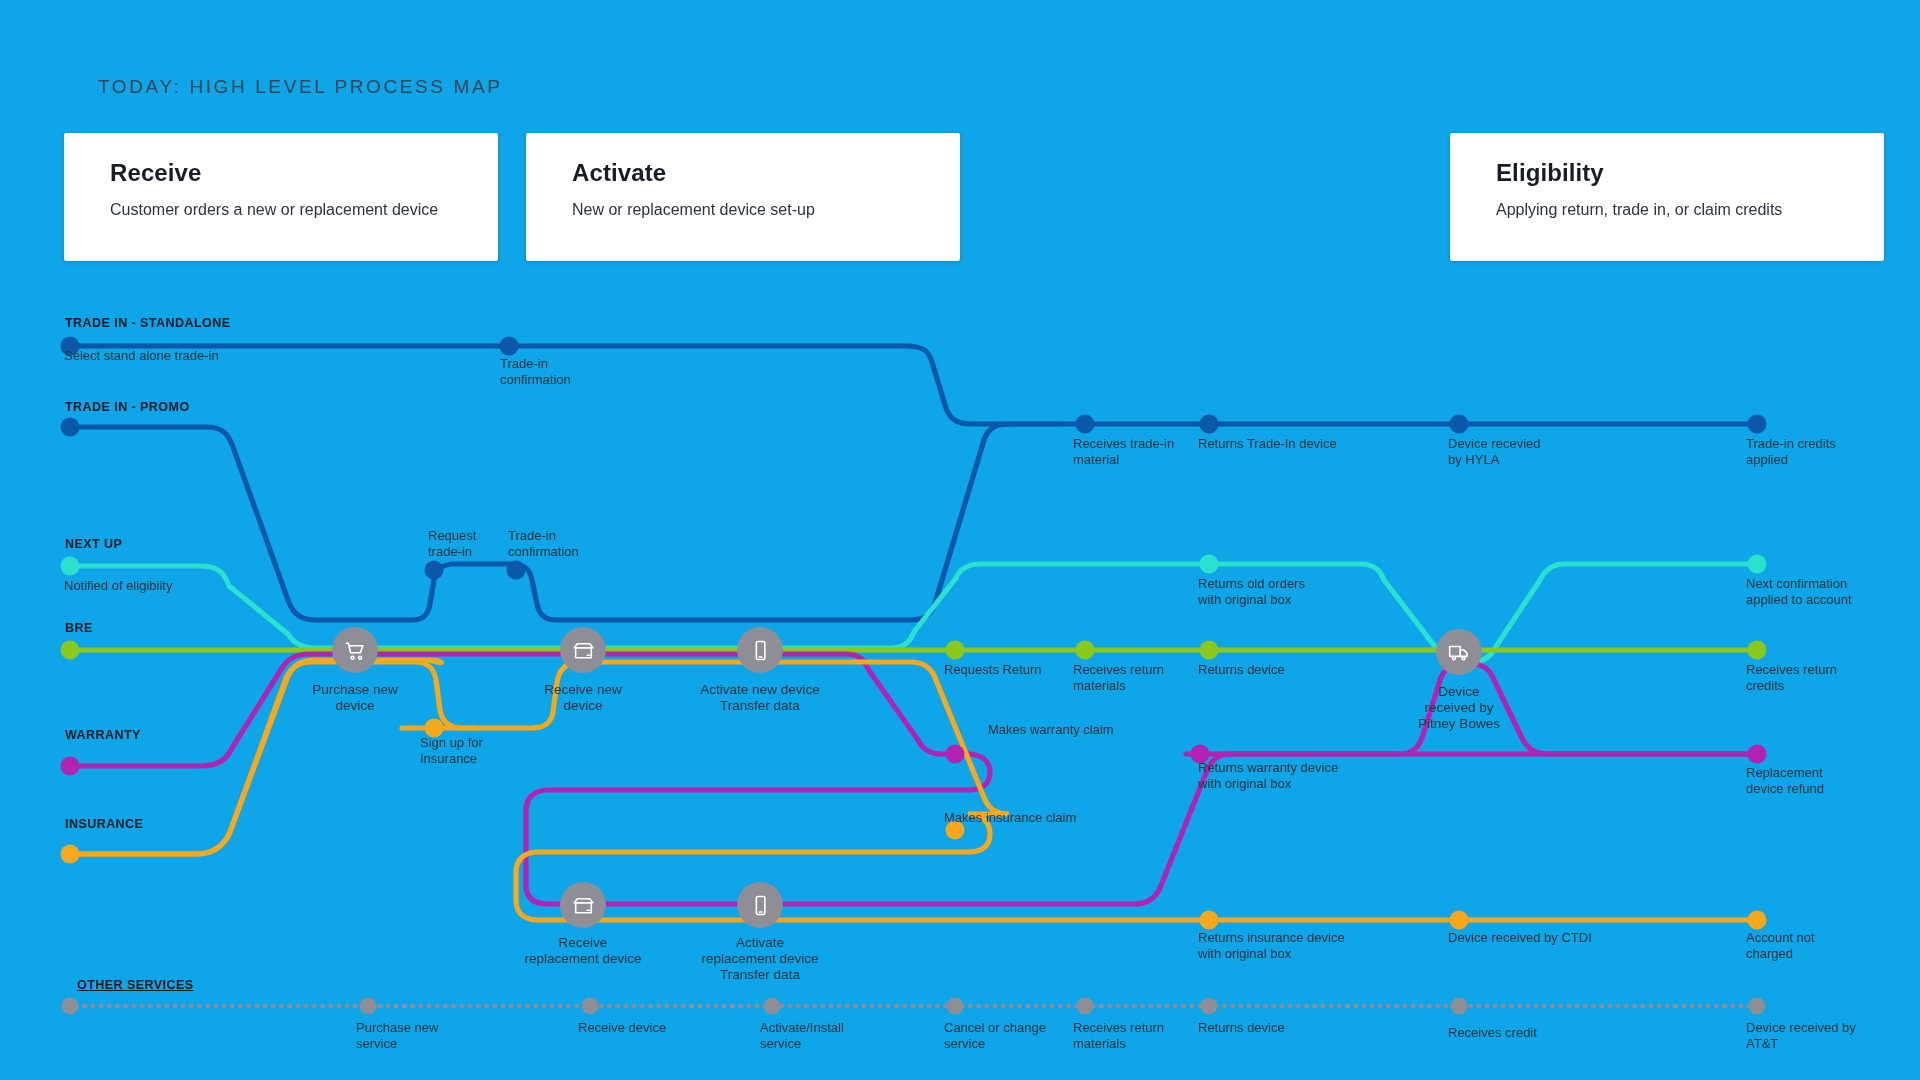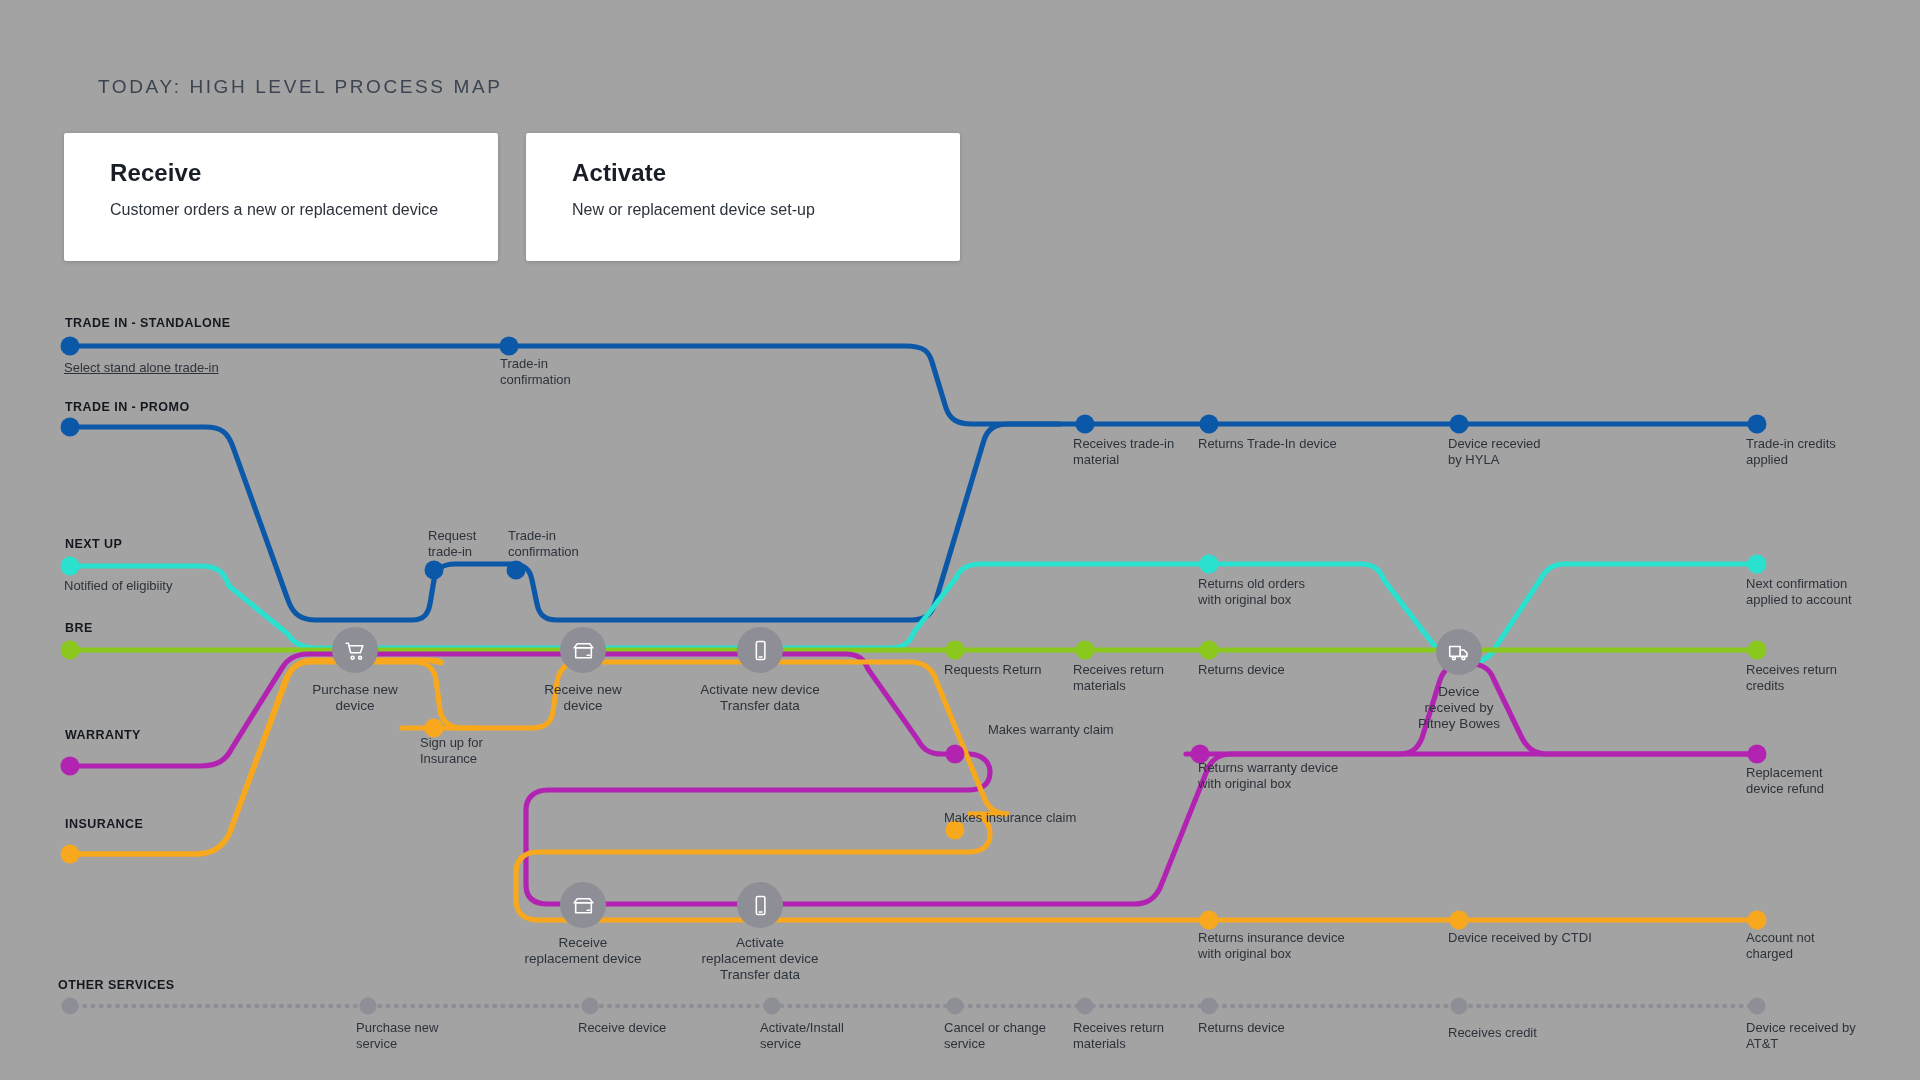--- a/index.html
+++ b/index.html
@@ -3,21 +3,21 @@
 <meta charset="utf-8">
 <style>
   * { box-sizing: border-box; }
   html, body {
     margin: 0; padding: 0;
     width: 1920px; height: 1080px;
     background: #ffffff;
     font-family: "Liberation Sans", sans-serif;
     overflow: hidden;
   }
-  #stage { position: relative; width: 1920px; height: 1080px; background:#a3a3a3; }
+  #stage { position: relative; width: 1920px; height: 1080px; background:#0ea5e9; }
 
   .title {
     position: absolute; left: 98px; top: 76px;
     font-size: 19px; letter-spacing: 2.6px; color: #3b4450;
     font-weight: 400;
   }
 
   
   .cards { position: absolute; left: 64px; top: 133px; width: 1800px; height: 128px; }
   .card {
@@ -65,20 +65,24 @@
   <div class="title">TODAY: HIGH LEVEL PROCESS MAP</div>
 
   <div class="cards">
     <div class="card" style="left:0px;width:434px;">
       <h3>Receive</h3>
       <p>Customer orders a new or replacement device</p>
     </div>
     <div class="card" style="left:462px;width:434px;">
       <h3>Activate</h3>
       <p>New or replacement device set-up</p>
+    </div>
+    <div class="card" style="left:1386px;width:434px;">
+      <h3>Eligibility</h3>
+      <p>Applying return, trade in, or claim credits</p>
     </div>
   </div>
 
   <svg class="wires" viewBox="0 0 1920 1080">
     <defs></defs>
 
     <path d="M68,346 L905,346 C925,346 929,352 932,362 L946,408 C950,420 958,424 972,424 L1760,424" fill="none" stroke="#0b57a8" stroke-width="5.2" stroke-linecap="round"></path>
 
     <path d="M68,427
              L205,427 C222,427 228,433 233,447
@@ -195,21 +199,21 @@
     <circle cx="1459" cy="1006" r="8.5" fill="#8e8e96"></circle>
     <circle cx="1757" cy="1006" r="8.5" fill="#8e8e96"></circle>
   </svg>
 
   <div class="lane-label" style="left:65px; top:316px;">TRADE IN - STANDALONE</div>
   <div class="lane-label" style="left:65px; top:400px;">TRADE IN - PROMO</div>
   <div class="lane-label" style="left:65px; top:537px;">NEXT UP</div>
   <div class="lane-label" style="left:65px; top:621px;">BRE</div>
   <div class="lane-label" style="left:65px; top:728px;">WARRANTY</div>
   <div class="lane-label" style="left:65px; top:817px;">INSURANCE</div>
-  <div class="lane-label" style="left:58px; top:978px;">OTHER SERVICES</div>
+  <div class="lane-label" style="left:77px; top:978px;text-decoration:underline;">OTHER SERVICES</div>
 
   <div class="inode" style="left:355px; top:650px;">
     <span>
       <svg width="25" height="25" viewBox="0 0 24 24" fill="none" stroke="#ffffff" stroke-width="1.5" stroke-linecap="round" stroke-linejoin="round">
         <path d="M3 5h2.2l2.1 9.2h9.4L19 7.4H6.1"></path>
         <circle cx="9.2" cy="19" r="1.4"></circle>
         <circle cx="16.4" cy="19" r="1.4"></circle>
       </svg>
     </span>
   </div>
@@ -253,21 +257,21 @@
   </div>
   <div class="inode" style="left:760px; top:905px;">
     <span>
       <svg width="25" height="25" viewBox="0 0 24 24" fill="none" stroke="#ffffff" stroke-width="1.5" stroke-linecap="round" stroke-linejoin="round">
         <rect x="8" y="3.4" width="8.2" height="17.2" rx="1.5"></rect>
         <path d="M10.7 18.2h2.8"></path>
       </svg>
     </span>
   </div>
 
-  <div class="cap" style="left:64px;  top:360px;text-decoration:underline;">Select stand alone trade-in</div>
+  <div class="cap" style="left:64px;  top:348px;">Select stand alone trade-in</div>
   <div class="cap" style="left:500px; top:356px;">Trade-in
 confirmation</div>
 
   <div class="cap" style="left:1073px; top:436px;">Receives trade-in
 material</div>
   <div class="cap" style="left:1198px; top:436px;">Returns Trade-In device</div>
   <div class="cap" style="left:1448px; top:436px;">Device recevied
 by HYLA</div>
   <div class="cap" style="left:1746px; top:436px;">Trade-in credits
 applied</div>

